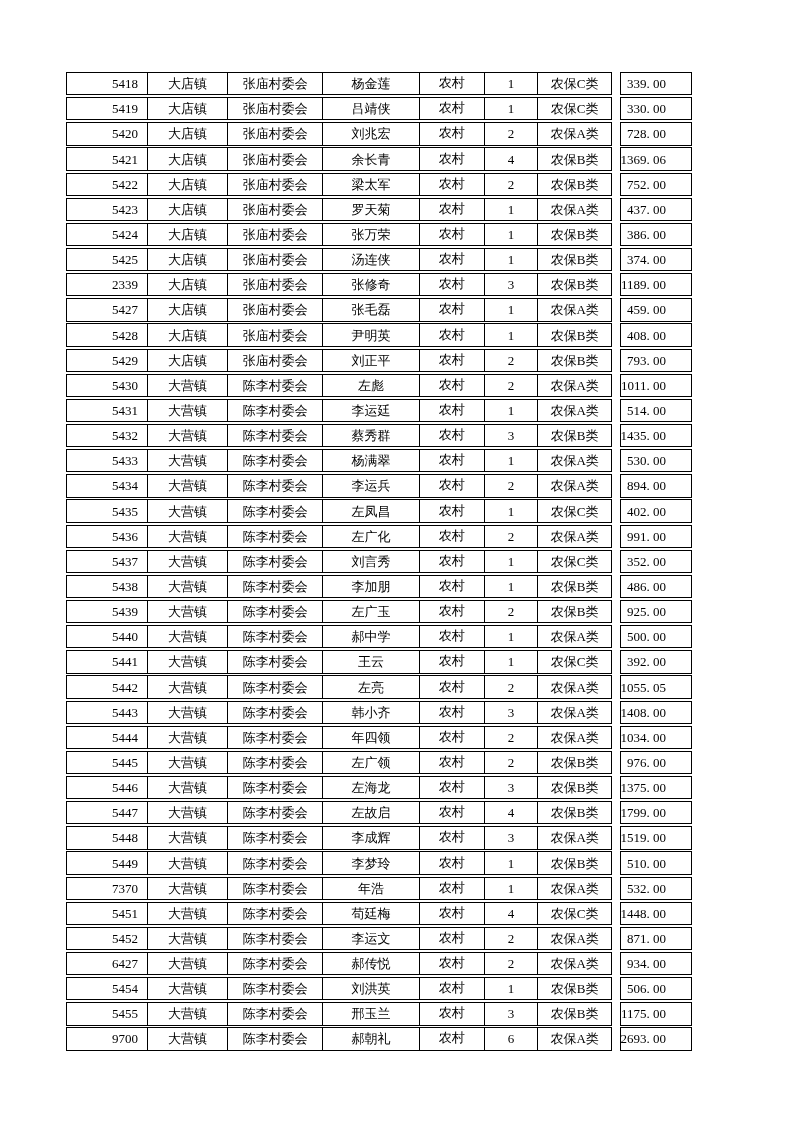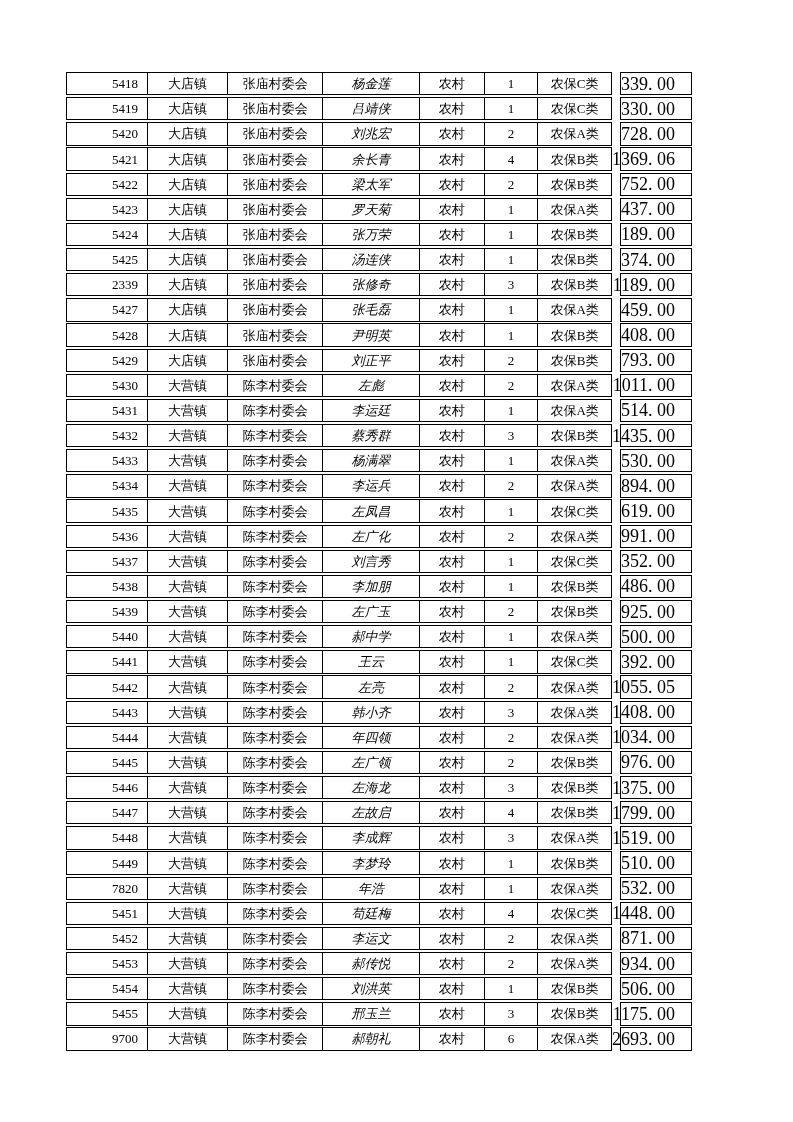--- a/index.html
+++ b/index.html
@@ -46,35 +46,35 @@
     line-height: 1;
     white-space: nowrap;
     overflow: hidden;
   }
   .cell + .cell {
     border-left: 1px solid #000000;
   }
   .c-serial    { width: 47px; }
   .c-town      { width: 86px; }
   .c-village   { width: 102px; }
-  .c-name      { width: 103px; font-style: italic; }
-  .c-residence { width: 70px; }
+  .c-name      { width: 103px; }
+  .c-residence { width: 70px; font-family: Liberation Mono, monospace; }
   .c-count     { width: 57px; }
   .c-class     { width: 79px; }
   .amount-box {
     box-sizing: border-box;
     margin-left: 8px;
     width: 72px;
     border: 1px solid #000000;
     background: #ffffff;
     display: flex;
     align-items: center;
     justify-content: flex-end;
-    padding-right: 16px;
-    font-size: 18px;
+    padding-right: 25px;
+    font-size: 13px;
     line-height: 1;
     white-space: nowrap;
   }
 </style>
 </head>
 <body>
 
 <div class="page">
   <div class="table" id="insurance-table">
       <div class="row">
@@ -152,21 +152,21 @@
       <div class="row">
         <div class="main-box">
           <div class="cell c-serial">5424</div>
           <div class="cell c-town">大店镇</div>
           <div class="cell c-village">张庙村委会</div>
           <div class="cell c-name">张万荣</div>
           <div class="cell c-residence">农村</div>
           <div class="cell c-count">1</div>
           <div class="cell c-class">农保B类</div>
         </div>
-        <div class="amount-box">189. 00</div>
+        <div class="amount-box">386. 00</div>
       </div>
       <div class="row">
         <div class="main-box">
           <div class="cell c-serial">5425</div>
           <div class="cell c-town">大店镇</div>
           <div class="cell c-village">张庙村委会</div>
           <div class="cell c-name">汤连侠</div>
           <div class="cell c-residence">农村</div>
           <div class="cell c-count">1</div>
           <div class="cell c-class">农保B类</div>
@@ -284,21 +284,21 @@
       <div class="row">
         <div class="main-box">
           <div class="cell c-serial">5435</div>
           <div class="cell c-town">大营镇</div>
           <div class="cell c-village">陈李村委会</div>
           <div class="cell c-name">左凤昌</div>
           <div class="cell c-residence">农村</div>
           <div class="cell c-count">1</div>
           <div class="cell c-class">农保C类</div>
         </div>
-        <div class="amount-box">619. 00</div>
+        <div class="amount-box">402. 00</div>
       </div>
       <div class="row">
         <div class="main-box">
           <div class="cell c-serial">5436</div>
           <div class="cell c-town">大营镇</div>
           <div class="cell c-village">陈李村委会</div>
           <div class="cell c-name">左广化</div>
           <div class="cell c-residence">农村</div>
           <div class="cell c-count">2</div>
           <div class="cell c-class">农保A类</div>
@@ -456,21 +456,21 @@
           <div class="cell c-village">陈李村委会</div>
           <div class="cell c-name">李梦玲</div>
           <div class="cell c-residence">农村</div>
           <div class="cell c-count">1</div>
           <div class="cell c-class">农保B类</div>
         </div>
         <div class="amount-box">510. 00</div>
       </div>
       <div class="row">
         <div class="main-box">
-          <div class="cell c-serial">7820</div>
+          <div class="cell c-serial">7370</div>
           <div class="cell c-town">大营镇</div>
           <div class="cell c-village">陈李村委会</div>
           <div class="cell c-name">年浩</div>
           <div class="cell c-residence">农村</div>
           <div class="cell c-count">1</div>
           <div class="cell c-class">农保A类</div>
         </div>
         <div class="amount-box">532. 00</div>
       </div>
       <div class="row">
@@ -492,21 +492,21 @@
           <div class="cell c-village">陈李村委会</div>
           <div class="cell c-name">李运文</div>
           <div class="cell c-residence">农村</div>
           <div class="cell c-count">2</div>
           <div class="cell c-class">农保A类</div>
         </div>
         <div class="amount-box">871. 00</div>
       </div>
       <div class="row">
         <div class="main-box">
-          <div class="cell c-serial">5453</div>
+          <div class="cell c-serial">6427</div>
           <div class="cell c-town">大营镇</div>
           <div class="cell c-village">陈李村委会</div>
           <div class="cell c-name">郝传悦</div>
           <div class="cell c-residence">农村</div>
           <div class="cell c-count">2</div>
           <div class="cell c-class">农保A类</div>
         </div>
         <div class="amount-box">934. 00</div>
       </div>
       <div class="row">

